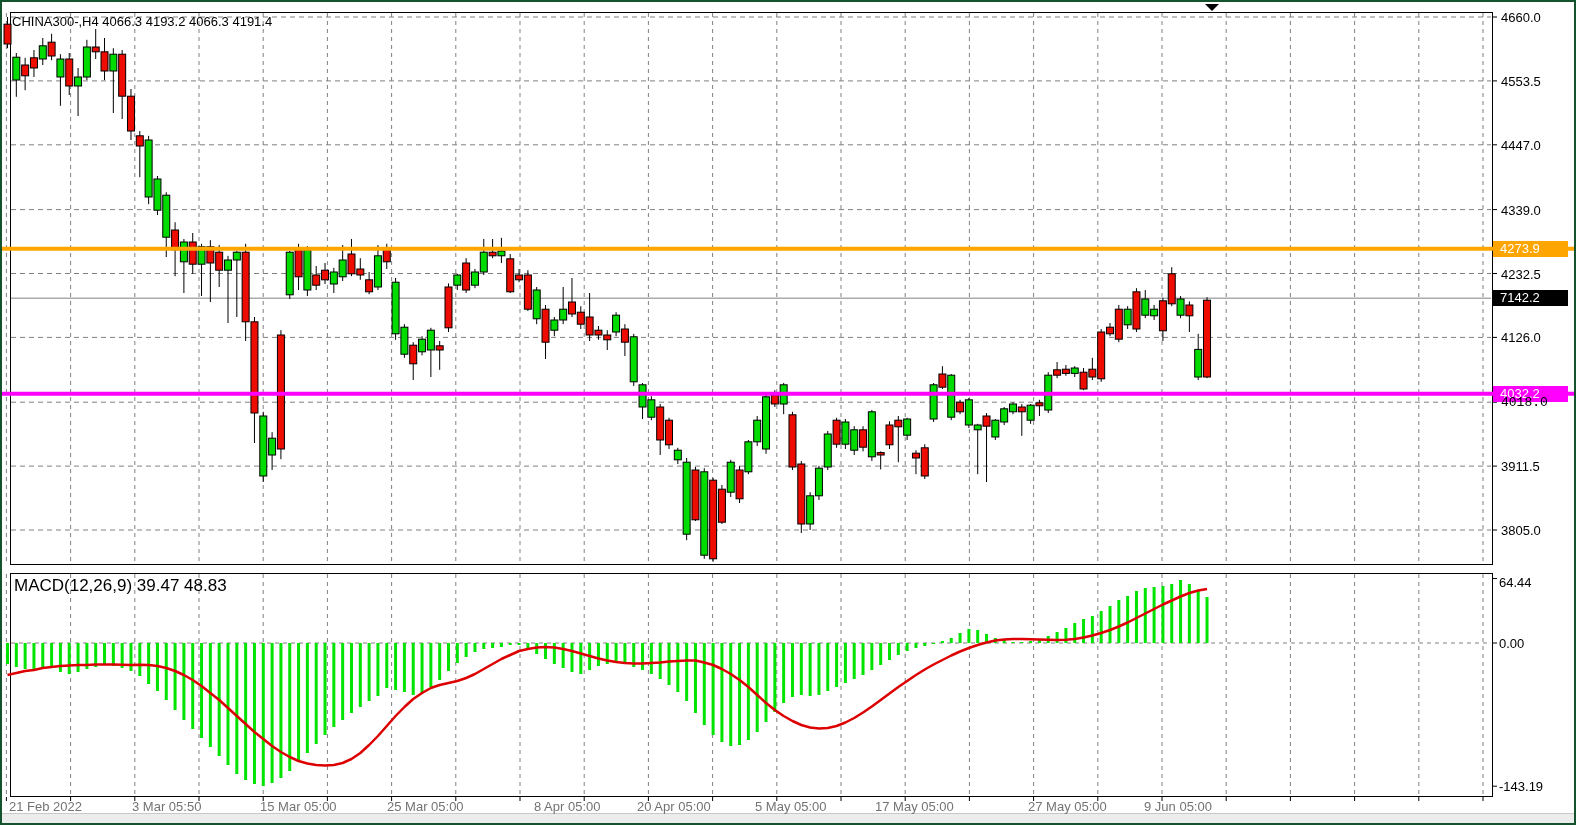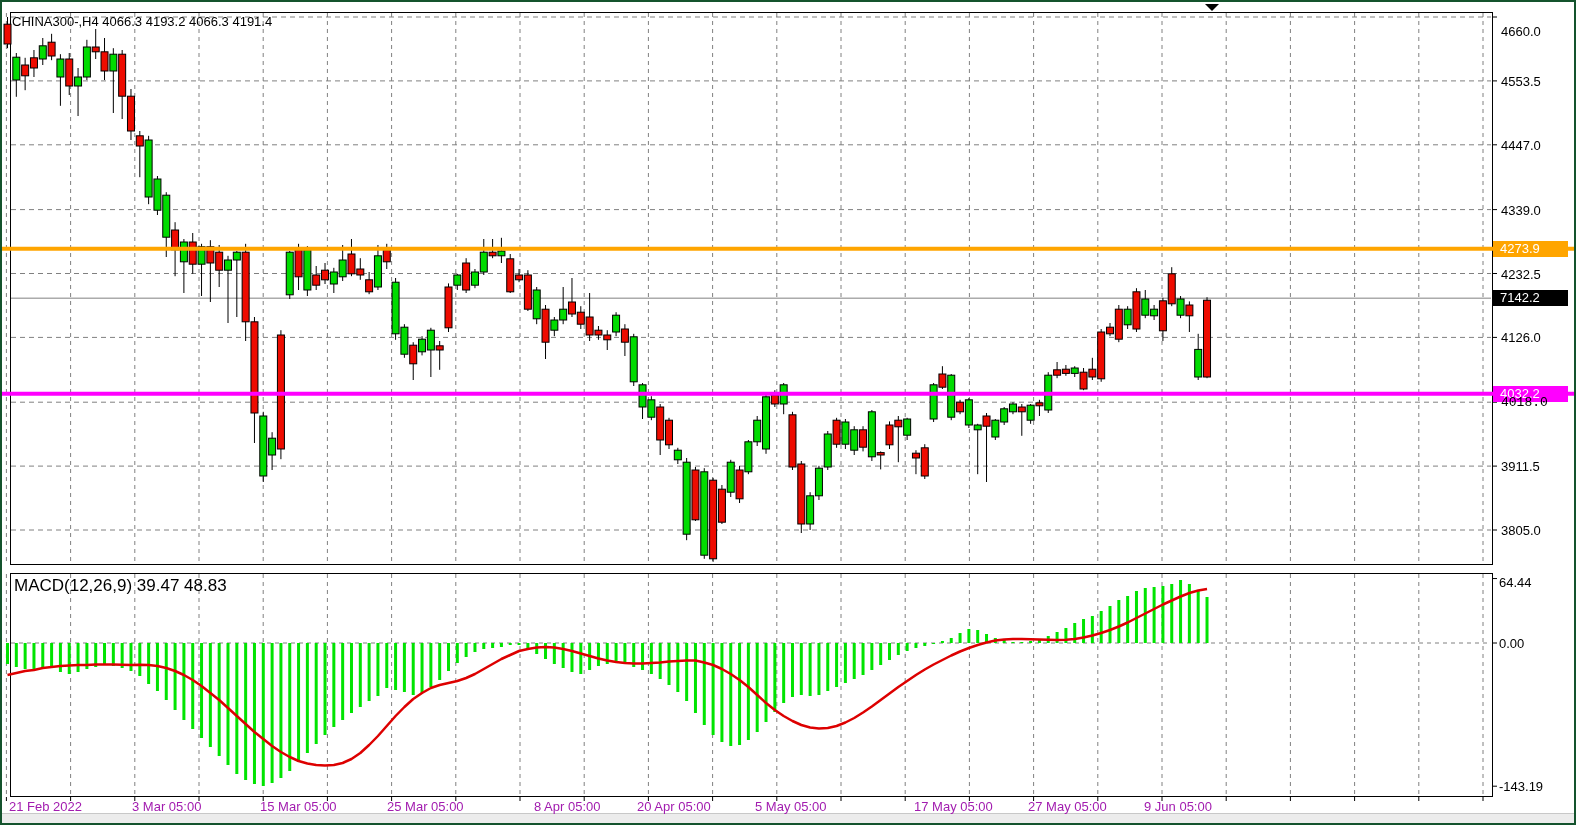--- a/index.html
+++ b/index.html
@@ -1,20 +1,20 @@
 <!DOCTYPE html>
 <html><head>
 <meta charset="utf-8">
 <style>
   html,body{margin:0;padding:0;background:#fff;}
   #window{position:relative;width:1576px;height:825px;background:#ffffff;
     font-family:"Liberation Sans", sans-serif;overflow:hidden;border:2px solid #14532d;box-sizing:border-box;}
   svg{position:absolute;left:0;top:0;}
   .plabel{position:absolute;font-size:13px;line-height:15px;color:#000;transform:translateY(-50%);white-space:nowrap;}
-  .dlabel{position:absolute;top:797px;font-size:13px;color:#a21caf;white-space:nowrap;}
+  .dlabel{position:absolute;top:797px;font-size:13px;color:#737373;white-space:nowrap;}
   .badge{position:absolute;left:1491px;width:68px;height:16px;color:#fff;font-size:13px;line-height:16px;
     padding-left:7px;transform:translateY(-50%);white-space:nowrap;}
   #chart-title{position:absolute;left:10px;top:12px;font-size:13px;color:#000;white-space:nowrap;}
   #macd-title{position:absolute;left:12px;top:574px;font-size:17px;color:#000;white-space:nowrap;}
   #bottom-strip{position:absolute;left:0;bottom:0;width:1576px;height:9px;background:#ececec;border-top:1px solid #c8c8c8;}
 </style>
 </head>
 <body>
 
 <div id="window">
@@ -531,35 +531,35 @@
       <rect x="1194.7" y="589" width="3" height="52" fill="#00E400"></rect>
       <rect x="1203.52" y="595" width="3" height="46" fill="#00E400"></rect>
       <polyline points="5.5,673 14.32,671 23.14,669 31.96,668 40.78,666 49.6,665 58.42,664 67.24000000000001,663.5 76.06,663 84.88,663 93.7,662.5 102.52000000000001,662.5 111.34,662.5 120.16,662.8 128.98000000000002,663 137.8,662.8 146.62,663 155.44,664 164.26,666 173.08,669 181.9,673 190.72,678 199.54000000000002,684 208.36,691 217.18,698 226,706 234.82,714 243.64000000000001,722 252.46,730 261.28,737 270.1,744 278.92,750 287.74,755 296.56,759 305.38,761.5 314.2,763 323.02,763.5 331.84000000000003,763 340.66,761 349.48,757 358.3,751 367.12,743 375.94,734 384.76,724 393.58000000000004,714 402.40000000000003,705 411.22,697 420.04,691 428.86,686 437.68,683 446.5,681 455.32,679 464.14,676 472.96000000000004,672 481.78000000000003,667 490.6,662 499.42,657 508.24,653 517.06,649 525.88,647 534.7,645.5 543.52,645 552.34,645.5 561.16,647 569.98,649 578.8000000000001,651.5 587.62,654 596.44,656.5 605.26,658.5 614.08,660 622.9,661 631.72,661.5 640.54,661.5 649.36,661 658.1800000000001,660.5 667,659.5 675.82,659 684.64,658.5 693.46,658.5 702.28,660.5 711.1,663 719.9200000000001,667 728.74,672 737.5600000000001,678 746.38,685 755.2,693 764.02,701 772.84,708 781.6600000000001,714 790.48,719 799.3000000000001,723 808.12,725.5 816.94,726.5 825.76,726 834.58,724 843.4,720.5 852.22,716 861.0400000000001,710.5 869.86,704.5 878.6800000000001,698 887.5,691.5 896.32,685 905.14,679 913.96,673 922.78,667.5 931.6,662.5 940.4200000000001,658 949.24,653.5 958.0600000000001,649.5 966.88,646 975.7,643 984.52,640.5 993.34,638.5 1002.1600000000001,637.5 1010.98,637 1019.8000000000001,637 1028.62,637.2 1037.44,637.5 1046.26,637.8 1055.08,638 1063.9,637.8 1072.72,637 1081.54,635.5 1090.3600000000001,633.5 1099.18,631 1108,628 1116.82,624.5 1125.64,620.5 1134.46,616 1143.28,611.5 1152.1000000000001,607 1160.92,602.5 1169.74,598.5 1178.56,594.5 1187.38,591 1196.2,588.5 1205.02,587" fill="none" stroke="#DD0000" stroke-width="2.5" stroke-linejoin="round"></polyline>
     </svg>
   <div id="chart-title">CHINA300-,H4  4066.3 4193.2 4066.3 4191.4</div>
   <div id="macd-title">MACD(12,26,9) 39.47 48.83</div>
   <div class="badge" id="badge-resistance" style="top: 246.66px; background: rgb(255, 165, 0);">4273.9</div>
   <div class="badge" id="badge-current" style="top: 296.16px; background: rgb(0, 0, 0);">7142.2</div>
   <div class="badge" id="badge-support" style="top: 391.68px; background: rgb(255, 0, 255);">4032.2</div>
   <div id="bottom-strip"></div>
-<div class="plabel" style="left: 1499px; top: 29px;">4660.0</div>
+<div class="plabel" style="left: 1499px; top: 15px;">4660.0</div>
     <div class="plabel" style="left: 1499px; top: 78.9px;">4553.5</div>
     <div class="plabel" style="left: 1499px; top: 142.8px;">4447.0</div>
     <div class="plabel" style="left: 1499px; top: 207.6px;">4339.0</div>
     <div class="plabel" style="left: 1499px; top: 271.5px;">4232.5</div>
     <div class="plabel" style="left: 1499px; top: 335.4px;">4126.0</div>
     <div class="plabel" style="left: 1499px; top: 400.2px; font-family: Liberation Mono, monospace;">4018.0</div>
     <div class="plabel" style="left: 1499px; top: 464.1px;">3911.5</div>
     <div class="plabel" style="left: 1499px; top: 528px;">3805.0</div>
     <div class="plabel" style="left: 1497px; top: 580px;">64.44</div>
     <div class="plabel" style="left: 1497px; top: 641px;">0.00</div>
     <div class="plabel" style="left: 1497px; top: 784.19px;">-143.19</div>
     <div class="dlabel" style="left: 7px;">21 Feb 2022</div>
-    <div class="dlabel" style="left: 130px;">3 Mar 05:00</div>
+    <div class="dlabel" style="left: 130px;">3 Mar 05:50</div>
     <div class="dlabel" style="left: 258px;">15 Mar 05:00</div>
     <div class="dlabel" style="left: 385px;">25 Mar 05:00</div>
     <div class="dlabel" style="left: 532px;">8 Apr 05:00</div>
     <div class="dlabel" style="left: 635px; text-align: center;">20 Apr 05:00</div>
     <div class="dlabel" style="left: 753px;">5 May 05:00</div>
-    <div class="dlabel" style="left: 873px; margin-left: 39px;">17 May 05:00</div>
+    <div class="dlabel" style="left: 873px;">17 May 05:00</div>
     <div class="dlabel" style="left: 1026px;">27 May 05:00</div>
     <div class="dlabel" style="left: 1142px;">9 Jun 05:00</div>
   </div>
 
 </body></html>

